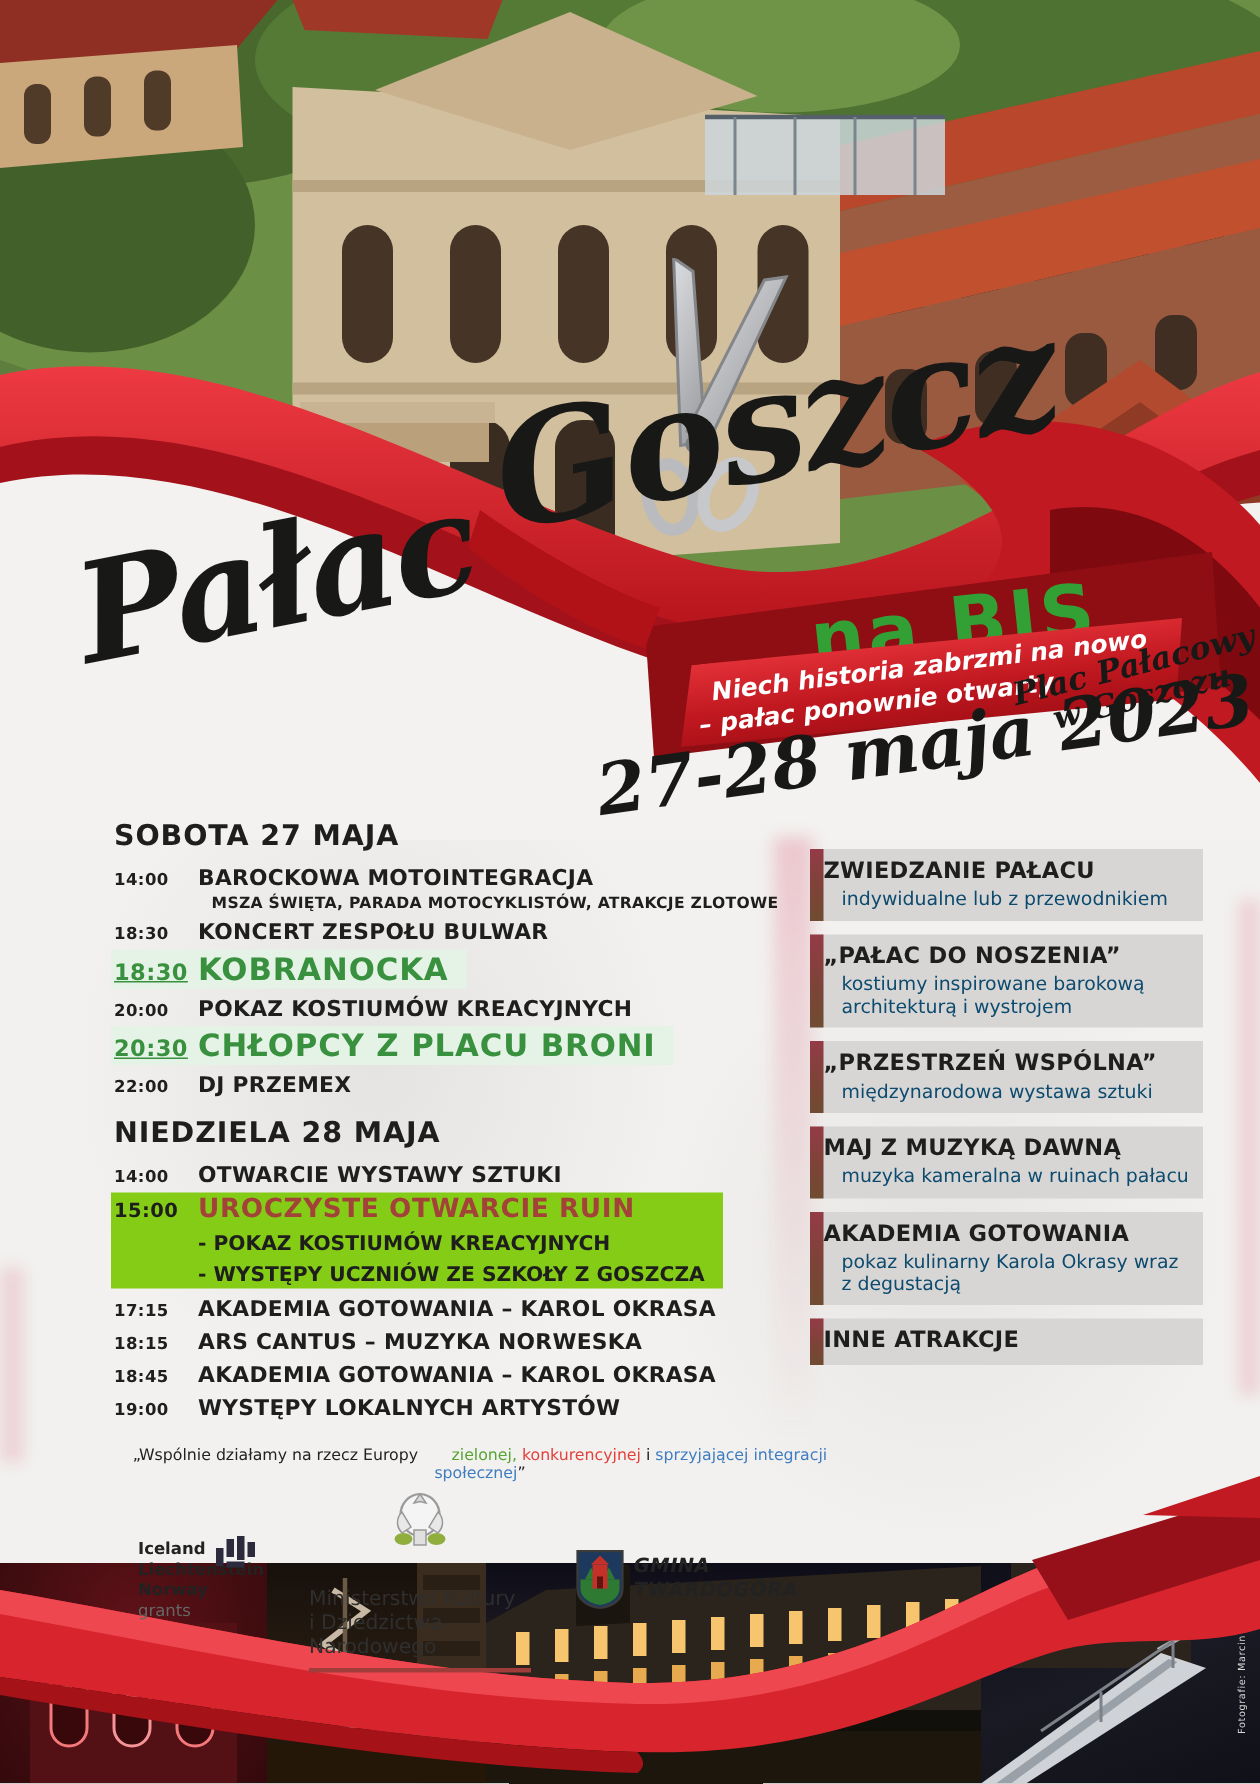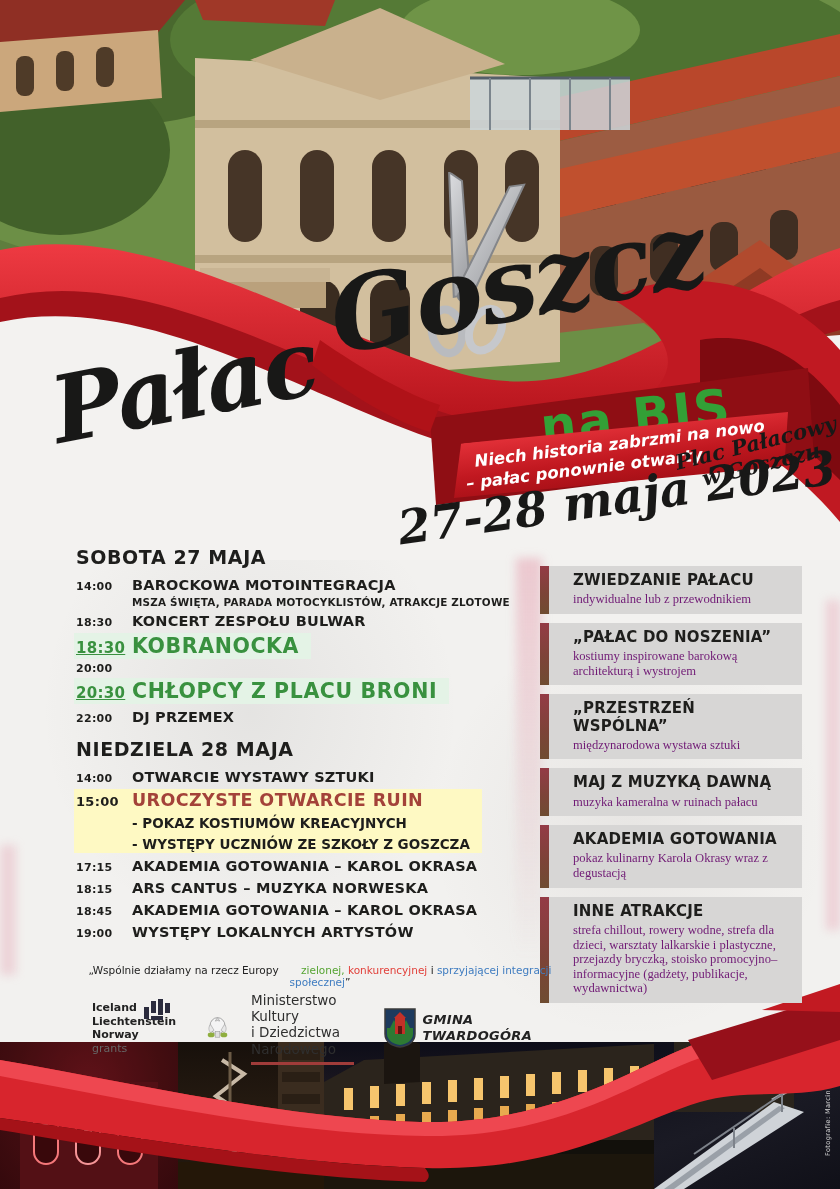--- a/index.html
+++ b/index.html
@@ -46,42 +46,42 @@
   
   .schedule{top:534px;left:76px;width:452px;z-index:5;}
   .day-title{font-size:19px;font-weight:800;letter-spacing:.6px;margin:12px 0 7px 0;}
   .event{display:flex;align-items:baseline;margin:3px 0;}
   .ev-time{flex:0 0 56px;font-weight:800;font-size:11px;letter-spacing:.3px;}
   .ev-body{flex:1;}
   .ev-title{font-weight:800;font-size:14.5px;letter-spacing:.2px;}
   .event.green{background:#e4f3e6;width:fit-content;padding:1px 12px 1px 2px;margin-left:-2px;}
   .event.green .ev-time{color:#39913f;font-size:15px;text-decoration:underline;}
   .event.green .ev-title{color:#39913f;font-size:20.5px;letter-spacing:.6px;}
-  .event.red{background:#fef9c3;width:fit-content;padding:1px 12px 1px 2px;margin-left:-2px;}
+  .event.red{background:#84cc16;width:fit-content;padding:1px 12px 1px 2px;margin-left:-2px;}
   .event.red .ev-time{font-size:13px;}
   .event.red .ev-title{color:#a34239;font-size:17.5px;letter-spacing:.4px;}
-  .sub-small{font-size:10.4px;font-weight:800;letter-spacing:.2px;margin-top:2px;}
+  .sub-small{font-size:10.4px;font-weight:800;letter-spacing:.2px;margin-top:2px;text-align:center;}
   .sub-dash{font-size:13.5px;font-weight:800;margin-top:5px;}
 
   
   .attractions{top:566px;left:540px;width:262px;z-index:5;}
   .attraction{display:flex;margin-bottom:9px;background:#d7d6d5;}
   .attraction .bar{flex:0 0 9px;background:linear-gradient(180deg,#943b46 0%,#7d4338 55%,#6f4c31 100%);}
-  .attraction .txt{padding:6px 8px 7px 24px;}
+  .attraction .txt{padding:6px 8px 7px 0;}
   .attraction h4{margin:0;font-size:15px;font-weight:800;letter-spacing:.2px;line-height:1.15;}
-  .attraction p{margin:3px 0 0 0;font-size:12.6px;line-height:1.16;color:#701a75;font-family:Liberation Serif, serif;}
+  .attraction p{margin:3px 0 0 12px;font-size:12.6px;line-height:1.16;color:#0c4a6e;}
 
   
   .quote{top:964px;left:70px;width:500px;z-index:5;text-align:center;font-size:10.5px;color:#222;}
   .quote .g{color:#56a432;margin-left:19px;} .quote .r{color:#e2403a;margin-top:13px;} .quote .b{color:#3f7cc0;}
   .logos{top:992px;left:92px;width:440px;z-index:5;display:flex;align-items:center;gap:30px;}
   .eea{position:relative;font-size:11px;font-weight:800;line-height:1.25;color:#222;}
   .eea .grants{font-weight:normal;color:#666;}
   .eea svg{position:absolute;left:52px;top:-2px;}
-  .ministry{display:flex;align-items:center;gap:22px;}
+  .ministry{display:flex;align-items:center;gap:22px;flex-direction:column;}
   .ministry .mtxt{font-size:13.5px;color:#2f2f2f;line-height:1.2;}
   .ministry .underl{height:3px;background:#a03c3a;margin-top:5px;}
   .gmina{display:flex;align-items:center;gap:7px;}
   .gmina .gtxt{font-size:13px;font-weight:800;color:#222;line-height:1.25;letter-spacing:.3px;font-style:italic;}
 
   
   .photos{top:1042px;left:0;width:840px;height:147px;z-index:1;display:flex;}
   .ph{position:relative;height:100%;overflow:hidden;}
   .ph1{width:178px;background:radial-gradient(ellipse at 50% 30%,#4a1016 0%,#260a0c 60%,#140607 100%);}
   .ph2{width:146px;background:linear-gradient(180deg,#17100b,#2a1e13 60%,#1a120a);}
@@ -244,20 +244,23 @@
 
   <div class="event green">
     <span class="ev-time">18:30</span>
     <span class="ev-body">
       <span class="ev-title">KOBRANOCKA</span>
     </span>
   </div>
 
   <div class="event">
     <span class="ev-time">20:00</span>
+    <span class="ev-body">
+      <span class="ev-title">POKAZ KOSTIUMÓW KREACYJNYCH</span>
+    </span>
   </div>
 
   <div class="event green">
     <span class="ev-time">20:30</span>
     <span class="ev-body">
       <span class="ev-title">CHŁOPCY Z PLACU BRONI</span>
     </span>
   </div>
 
   <div class="event">
@@ -357,21 +360,20 @@
     <div class="txt">
       <h4>AKADEMIA GOTOWANIA</h4>
       <p>pokaz kulinarny Karola Okrasy wraz z degustacją</p>
     </div>
   </div>
 
   <div class="attraction">
     <div class="bar"></div>
     <div class="txt">
       <h4>INNE ATRAKCJE</h4>
-      <p>strefa chillout, rowery wodne, strefa dla dzieci, warsztaty lalkarskie i plastyczne, przejazdy bryczką, stoisko promocyjno–informacyjne (gadżety, publikacje, wydawnictwa)</p>
     </div>
   </div>
 </div>
 
   <div class="abs quote">
     <span>„Wspólnie działamy na rzecz Europy </span><span class="g">zielonej,</span><span> </span><span class="r">konkurencyjnej</span><span> i </span><span class="b">sprzyjającej integracji społecznej</span><span>”</span>
   </div>
 
   <div class="abs logos">
     <div class="eea">

